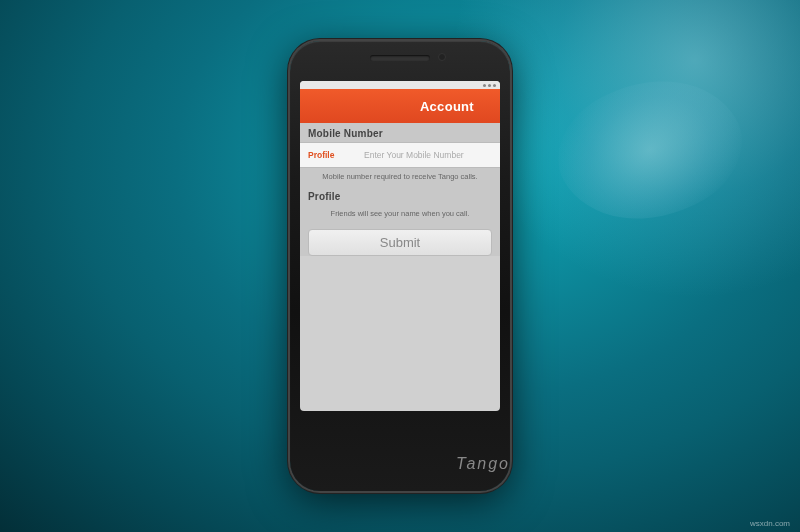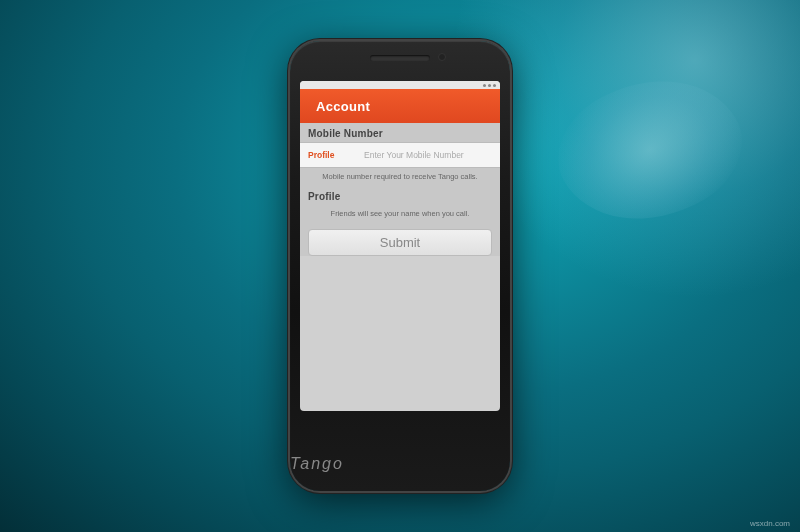--- a/index.html
+++ b/index.html
@@ -89,22 +89,22 @@
       right: 10px;
       bottom: 80px;
       background: #d0d0d0;
       border-radius: 4px;
       overflow: hidden;
     }
 
     
     .header-bar {
       background: linear-gradient(180deg, #f05a2a 0%, #e04820 100%);
-      padding: 8px 16px;
-      text-align: left;
+      padding: 8px 26px;
+      text-align: right;
     }
 
     .header-title {
       color: #fff;
       font-size: 13px;
       font-weight: 600;
       letter-spacing: 0.3px;
     }
 
     
@@ -168,21 +168,21 @@
       color: #666;
       padding: 4px 17px 5px;
       text-align: center;
     }
 
     
     .phone-brand {
       position: absolute;
       bottom: 18px;
       left: 0; right: 0;
-      text-align: left;
+      text-align: right;
       margin-top: 24px;
     }
 
     .phone-brand-text {
       font-size: 16px;
       font-weight: 300;
       color: #888;
       letter-spacing: 2px;
       font-style: italic;
     }

